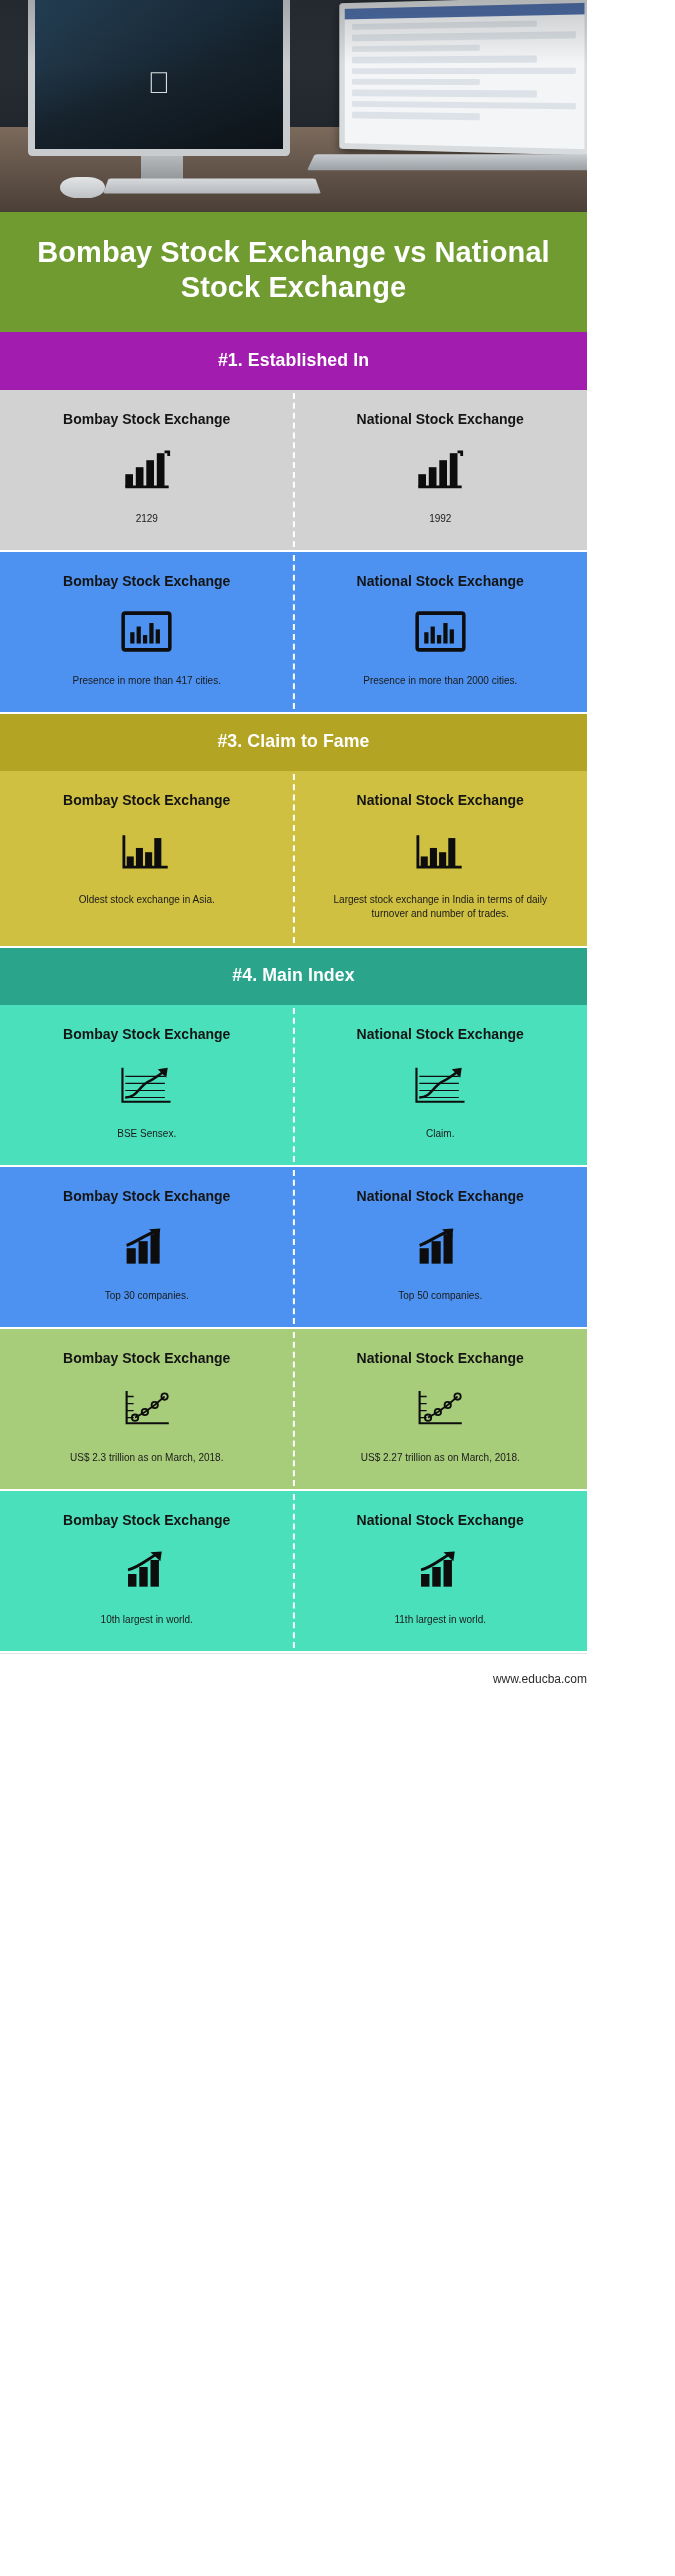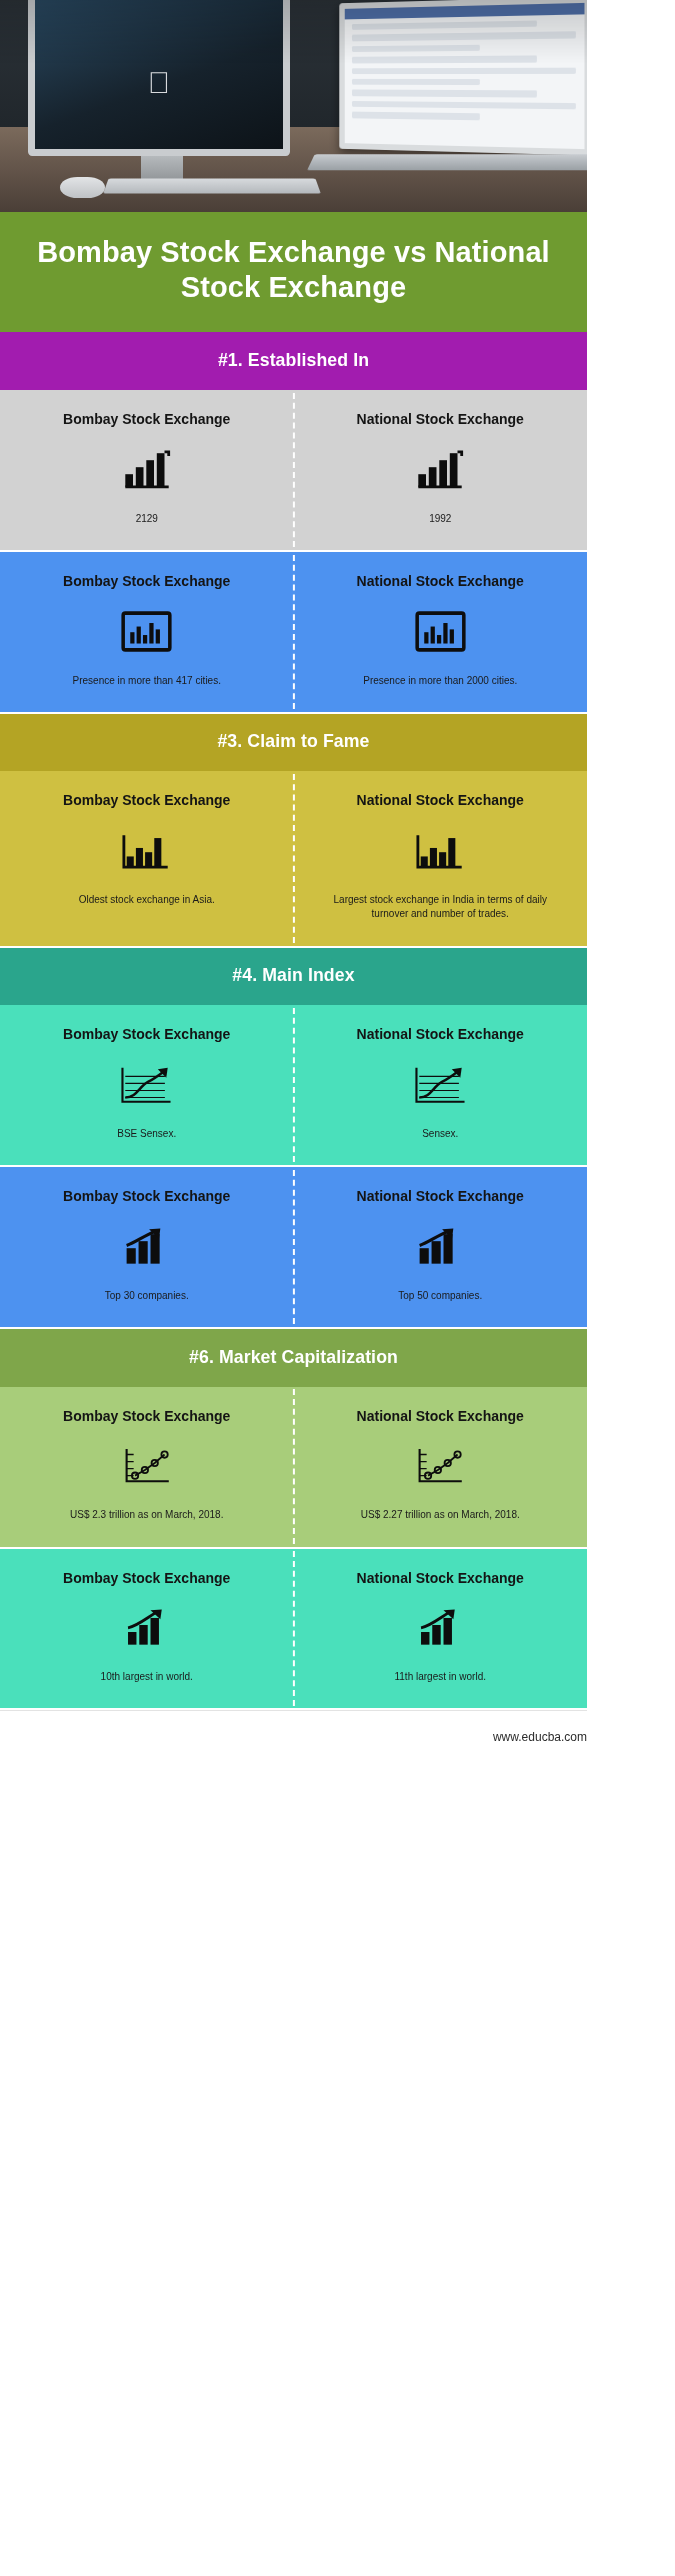--- a/index.html
+++ b/index.html
@@ -330,21 +330,21 @@
       <div class="col">
         <div class="ex-name">National Stock Exchange</div>
         <div class="icon-wrap">
               <svg width="57" height="41" viewBox="0 0 80 58">
         <path d="M6 4 V52 H74" stroke="#0d0d0d" stroke-width="3" fill="none"></path>
         <path d="M10 16 H66 M10 26 H66 M10 36 H66 M10 46 H66" stroke="#0d0d0d" stroke-width="1.6" fill="none"></path>
         <path d="M10 46 C26 46 30 30 42 24 C52 19 58 14 66 8" stroke="#0d0d0d" stroke-width="3.5" fill="none"></path>
         <path d="M56 6 L70 4 L68 18 Z" fill="#0d0d0d"></path>
       </svg>
             </div>
-        <div class="val">Sensex.</div>
+        <div class="val">Claim.</div>
       </div>
     </div>
     <div class="dot-sep"></div>
   </div>
       <div>
     <div class="cols" style="background:#4d92f0">
       <div class="col">
         <div class="ex-name">Bombay Stock Exchange</div>
         <div class="icon-wrap">
               <svg width="52" height="41" viewBox="0 0 74 58">
@@ -367,21 +367,20 @@
         <path d="M8 26 C20 22 30 14 48 6" stroke="#0d0d0d" stroke-width="4.5" fill="none"></path>
         <path d="M40 3 L56 2 L54 17 Z" fill="#0d0d0d"></path>
       </svg>
             </div>
         <div class="val">Top 50 companies.</div>
       </div>
     </div>
     <div class="dot-sep"></div>
   </div>
       <div>
-    <div class="sec-head" style="background:#7fa64a">#6. Market Capitalization</div>
     <div class="cols" style="background:#a8cd7a">
       <div class="col">
         <div class="ex-name">Bombay Stock Exchange</div>
         <div class="icon-wrap">
               <svg width="52" height="41" viewBox="0 0 74 58">
         <path d="M8 4 V50 H68" stroke="#0d0d0d" stroke-width="3" fill="none"></path>
         <path d="M8 12 H18 M8 22 H18 M8 32 H18 M8 42 H18" stroke="#0d0d0d" stroke-width="2" fill="none"></path>
         <path d="M20 42 L34 34 L48 24 L62 12" stroke="#0d0d0d" stroke-width="2.6" fill="none"></path>
         <circle cx="20" cy="42" r="4.5" fill="none" stroke="#0d0d0d" stroke-width="2.6"></circle>
         <circle cx="34" cy="34" r="4.5" fill="none" stroke="#0d0d0d" stroke-width="2.6"></circle>

